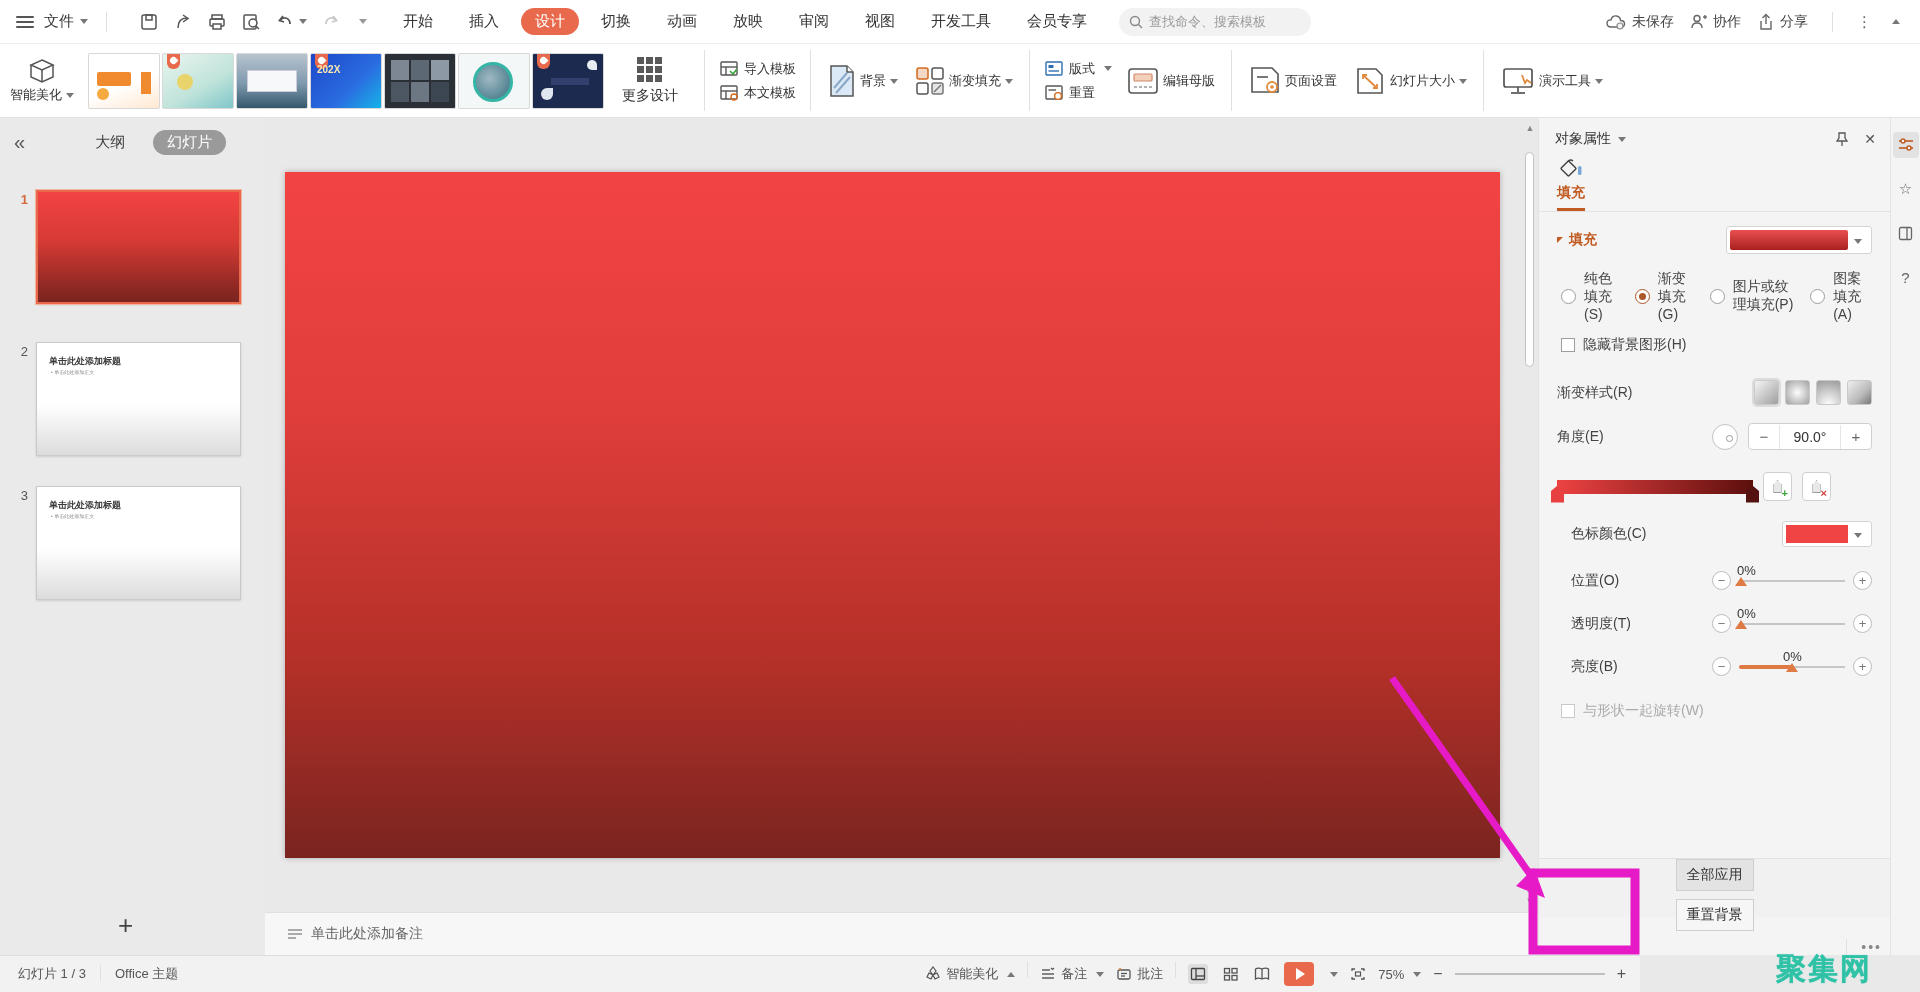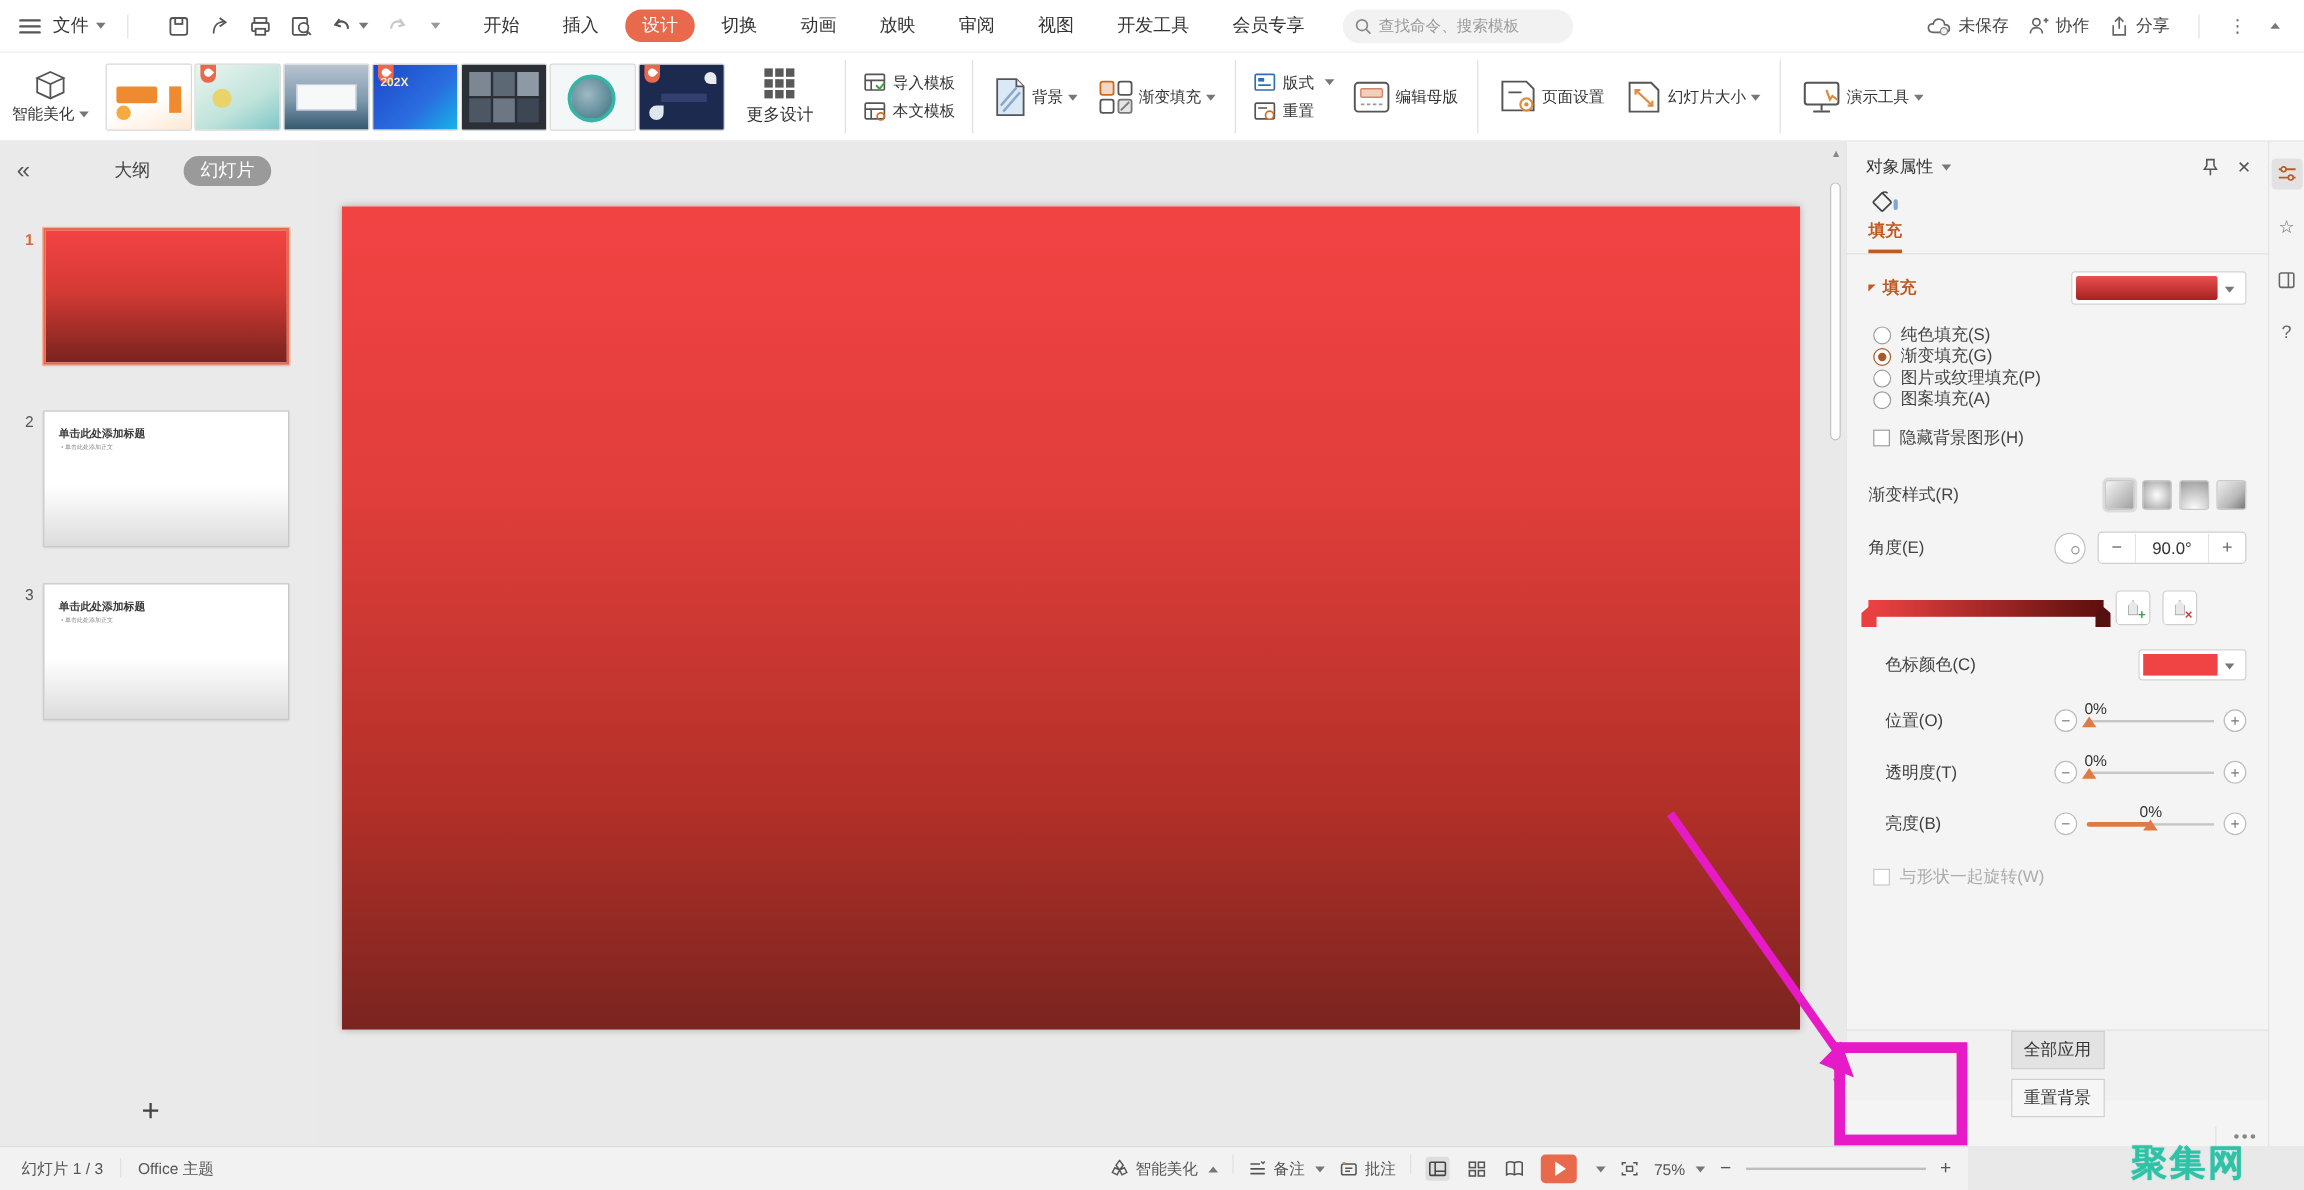--- a/index.html
+++ b/index.html
@@ -89,21 +89,21 @@
   .p-tools .t { cursor:pointer; }
   .p-tabrow { padding:6px 0 0 18px; border-bottom:1px solid #e2e2e2; }
   .p-tab { display:inline-flex; flex-direction:column; align-items:center; gap:4px; cursor:pointer; }
   .p-tab .lbl { color:#c05a21; font-weight:bold; font-size:14px; padding-bottom:6px; border-bottom:3px solid #c05a21; }
   .p-body { padding:14px 18px 0 18px; }
   .sec-head { display:flex; align-items:center; gap:6px; color:#c05a21; font-weight:bold; cursor:pointer; }
   .tri-expand { width:0; height:0; border-top:6px solid #c05a21; border-right:6px solid transparent; }
   .fill-swatch-wrap { margin-left:auto; display:flex; align-items:center; background:#fff; border:1px solid #d4d4d4; border-radius:3px; padding:3px; cursor:pointer; }
   .fill-swatch { width:118px; height:20px; background:linear-gradient(180deg,#e95050,#a92020); border-radius:2px; }
   .swatch-dd { padding:0 6px; }
-  .radio-list { margin:16px 0 0 4px; display:flex; flex-direction:column; gap:0; }
+  .radio-list { margin:16px 0 0 4px; display:flex; flex-direction:row; gap:12px; }
   .radio-item { display:flex; align-items:center; gap:8px; cursor:pointer; color:#444; }
   .rdot { width:15px; height:15px; border:1px solid #9d9d9d; border-radius:50%; background:#fff; position:relative; flex:none; }
   .radio-item.sel .rdot { border-color:#a9582a; }
   .radio-item.sel .rdot:after { content:""; position:absolute; left:3px; top:3px; width:7px; height:7px; border-radius:50%; background:#a9582a; }
   .cbox { width:14px; height:14px; border:1px solid #9d9d9d; background:#fff; flex:none; }
   .check-item { display:flex; align-items:center; gap:8px; margin:14px 0 0 4px; cursor:pointer; color:#444; }
   .check-item.disabled { color:#ababab; }
   .check-item.disabled .cbox { border-color:#c9c9c9; }
   .prow { display:flex; align-items:center; margin-top:20px; }
   .prow .plabel { color:#444; }
@@ -456,20 +456,28 @@
       <div class="thumb blank">
         <span class="ttl">单击此处添加标题</span>
         <span class="bdy">• 单击此处添加正文</span>
       </div>
     </div>
     <span class="add-slide">+</span>
   </div>
 
   <div class="canvas-area">
     <div class="slide"></div>
+    <div class="notes-bar">
+      <svg class="ic" width="16" height="14" viewBox="0 0 16 14">
+          <line x1="1" y1="3" x2="15" y2="3" stroke="#888" stroke-width="1.4"></line>
+          <line x1="1" y1="7" x2="15" y2="7" stroke="#888" stroke-width="1.4"></line>
+          <line x1="1" y1="11" x2="9" y2="11" stroke="#888" stroke-width="1.4"></line>
+        </svg>
+      <span>单击此处添加备注</span>
+    </div>
     <div class="canvas-scroll">
       <div class="arr">▲</div>
       <div class="cs-thumb"></div>
       <div class="cs-bottom">
         <div class="arr">▲</div>
         <div class="arr">▼</div>
       </div>
     </div>
   </div>
 

